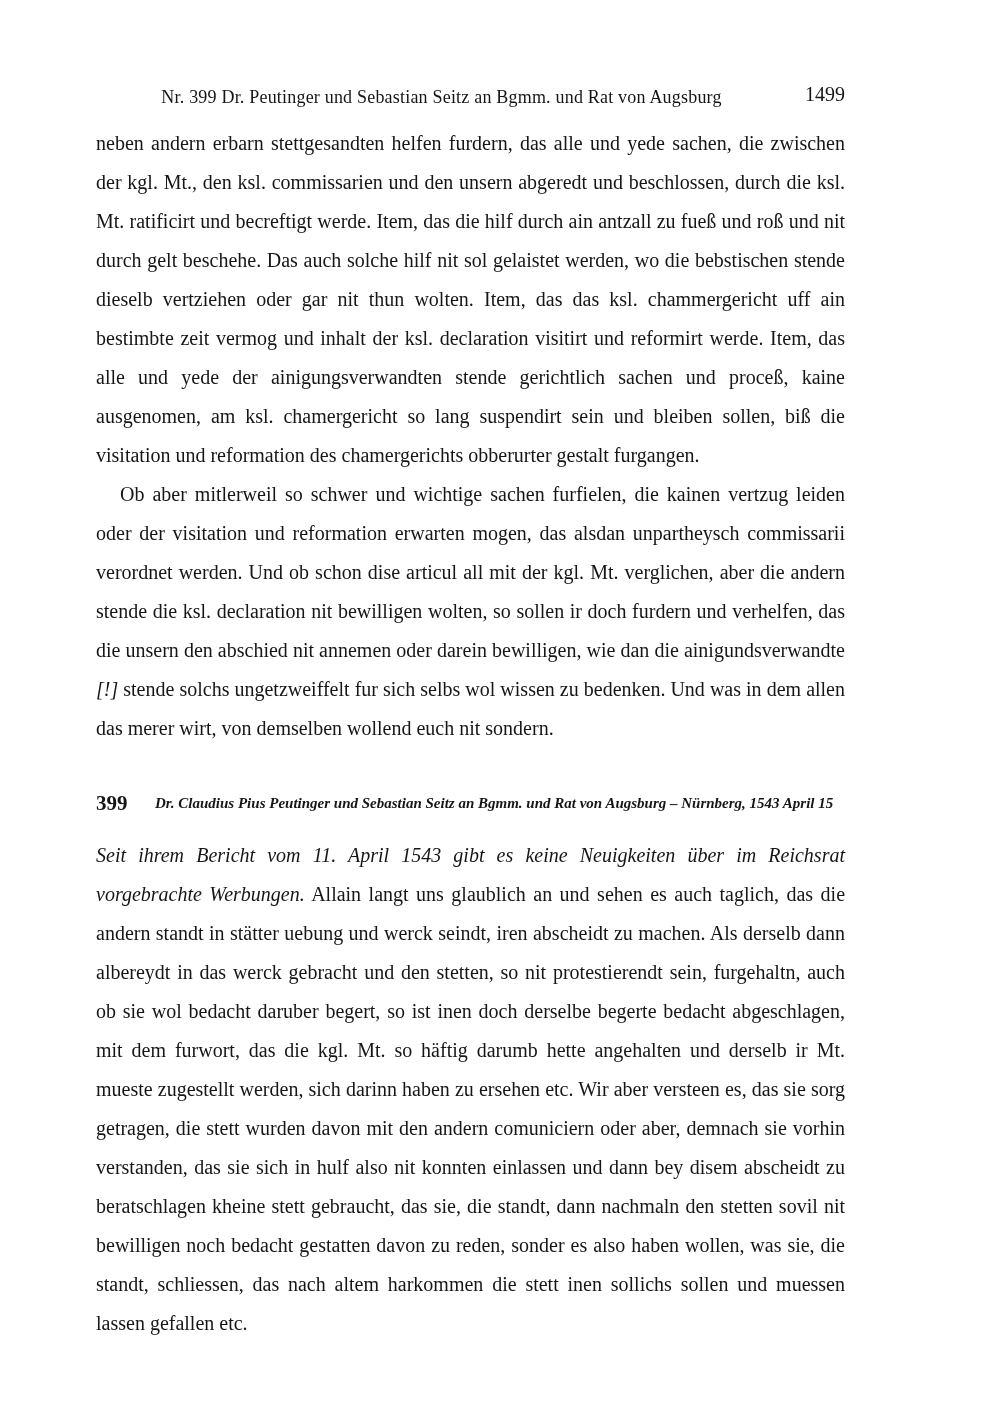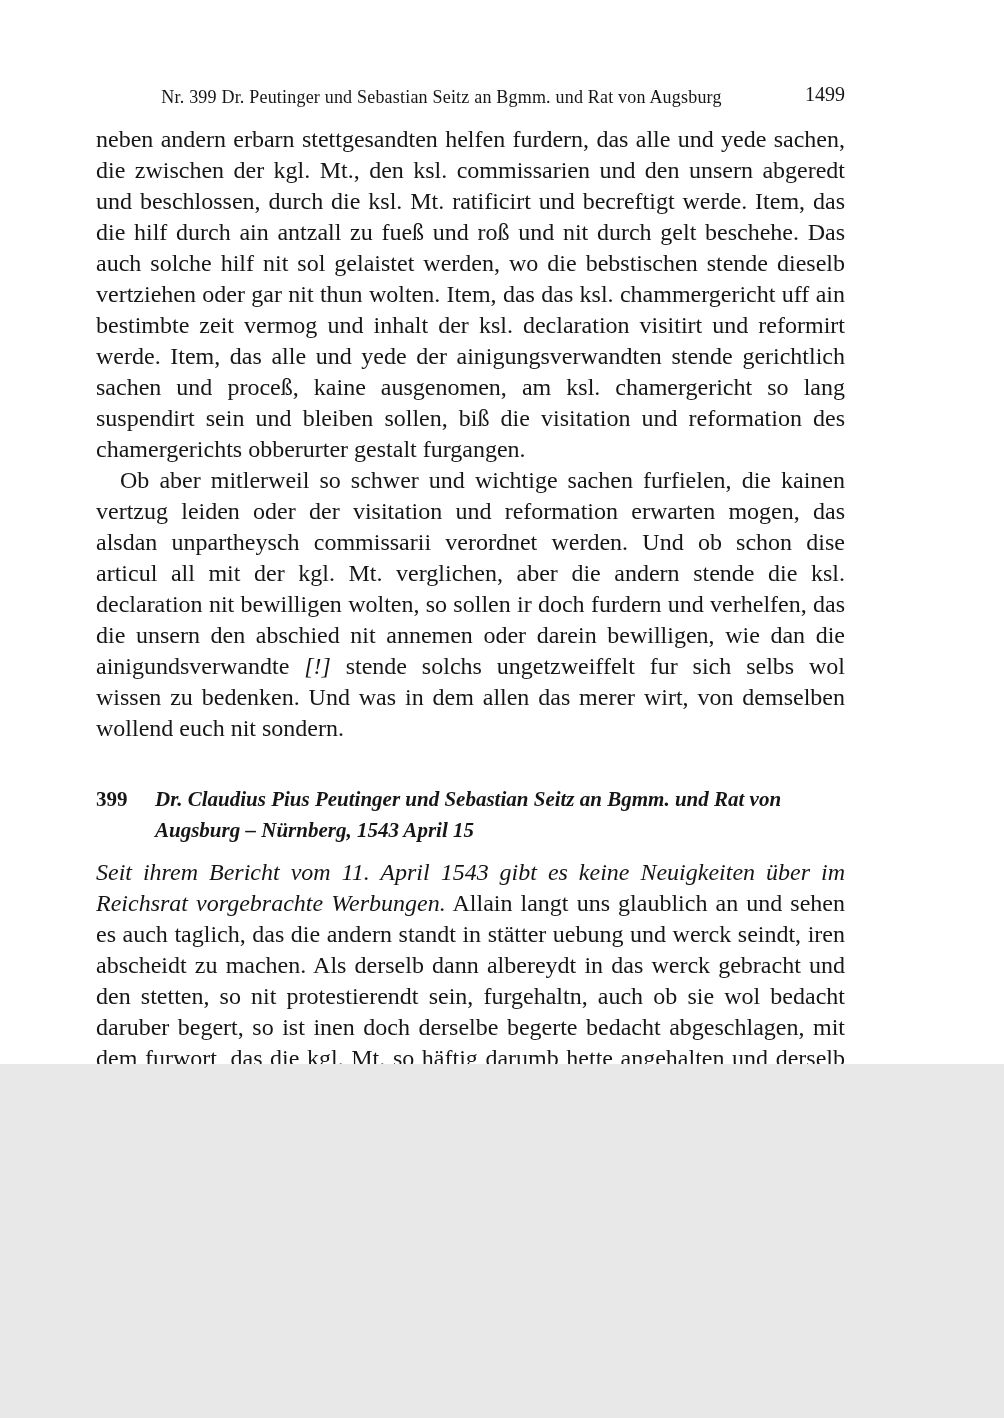--- a/index.html
+++ b/index.html
@@ -3,21 +3,21 @@
 <meta charset="utf-8">
 <style>
   html, body {
     margin: 0;
     padding: 0;
     background: #e8e8e8;
   }
   .page {
     position: relative;
     width: 1004px;
-    height: 1064px;
+    height: 1418px;
     margin: 0 auto;
     background: #ffffff;
     color: #161616;
     font-family: "Liberation Serif", "DejaVu Serif", serif;
     overflow: hidden;
   }
   .content {
     position: absolute;
     left: 96px;
     top: 80px;
@@ -43,55 +43,56 @@
     position: absolute;
     right: 0;
     top: 0;
     font-size: 20px;
     line-height: 28px;
   }
 
   
   .body-par {
     margin: 0;
-    font-size: 24px;
-    line-height: 31px;
+    font-size: 20px;
+    line-height: 39px;
     text-align: justify;
   }
   .first-par { margin-top: 12px; }
   .indent { text-indent: 24px; }
   .it { font-style: italic; }
 
   
   .entry-heading {
     display: flex;
     margin-top: 40px;
+    align-items: flex-end;
   }
   .entry-number {
     width: 59px;
     flex: 0 0 59px;
     font-weight: bold;
     font-size: 21px;
     line-height: 31px;
   }
   .entry-title {
     flex: 1;
     font-weight: bold;
     font-style: italic;
-    font-size: 21px;
+    font-size: 15px;
     line-height: 31px;
     text-align: left;
   }
   .source-line {
     margin: 13px 0 0 59px;
     font-style: italic;
     font-size: 19px;
     line-height: 24px;
   }
-  .entry-body { margin-top: 11px; }
+  .entry-body { margin-top: 17px; }
 </style>
 </head>
 <body>
 
 <div class="page">
   <div class="content">
 
     <div class="running-header">
       <div class="running-title">Nr. 399 Dr. Peutinger und Sebastian Seitz an Bgmm. und Rat von Augsburg</div>
       <div class="page-number">1499</div>

